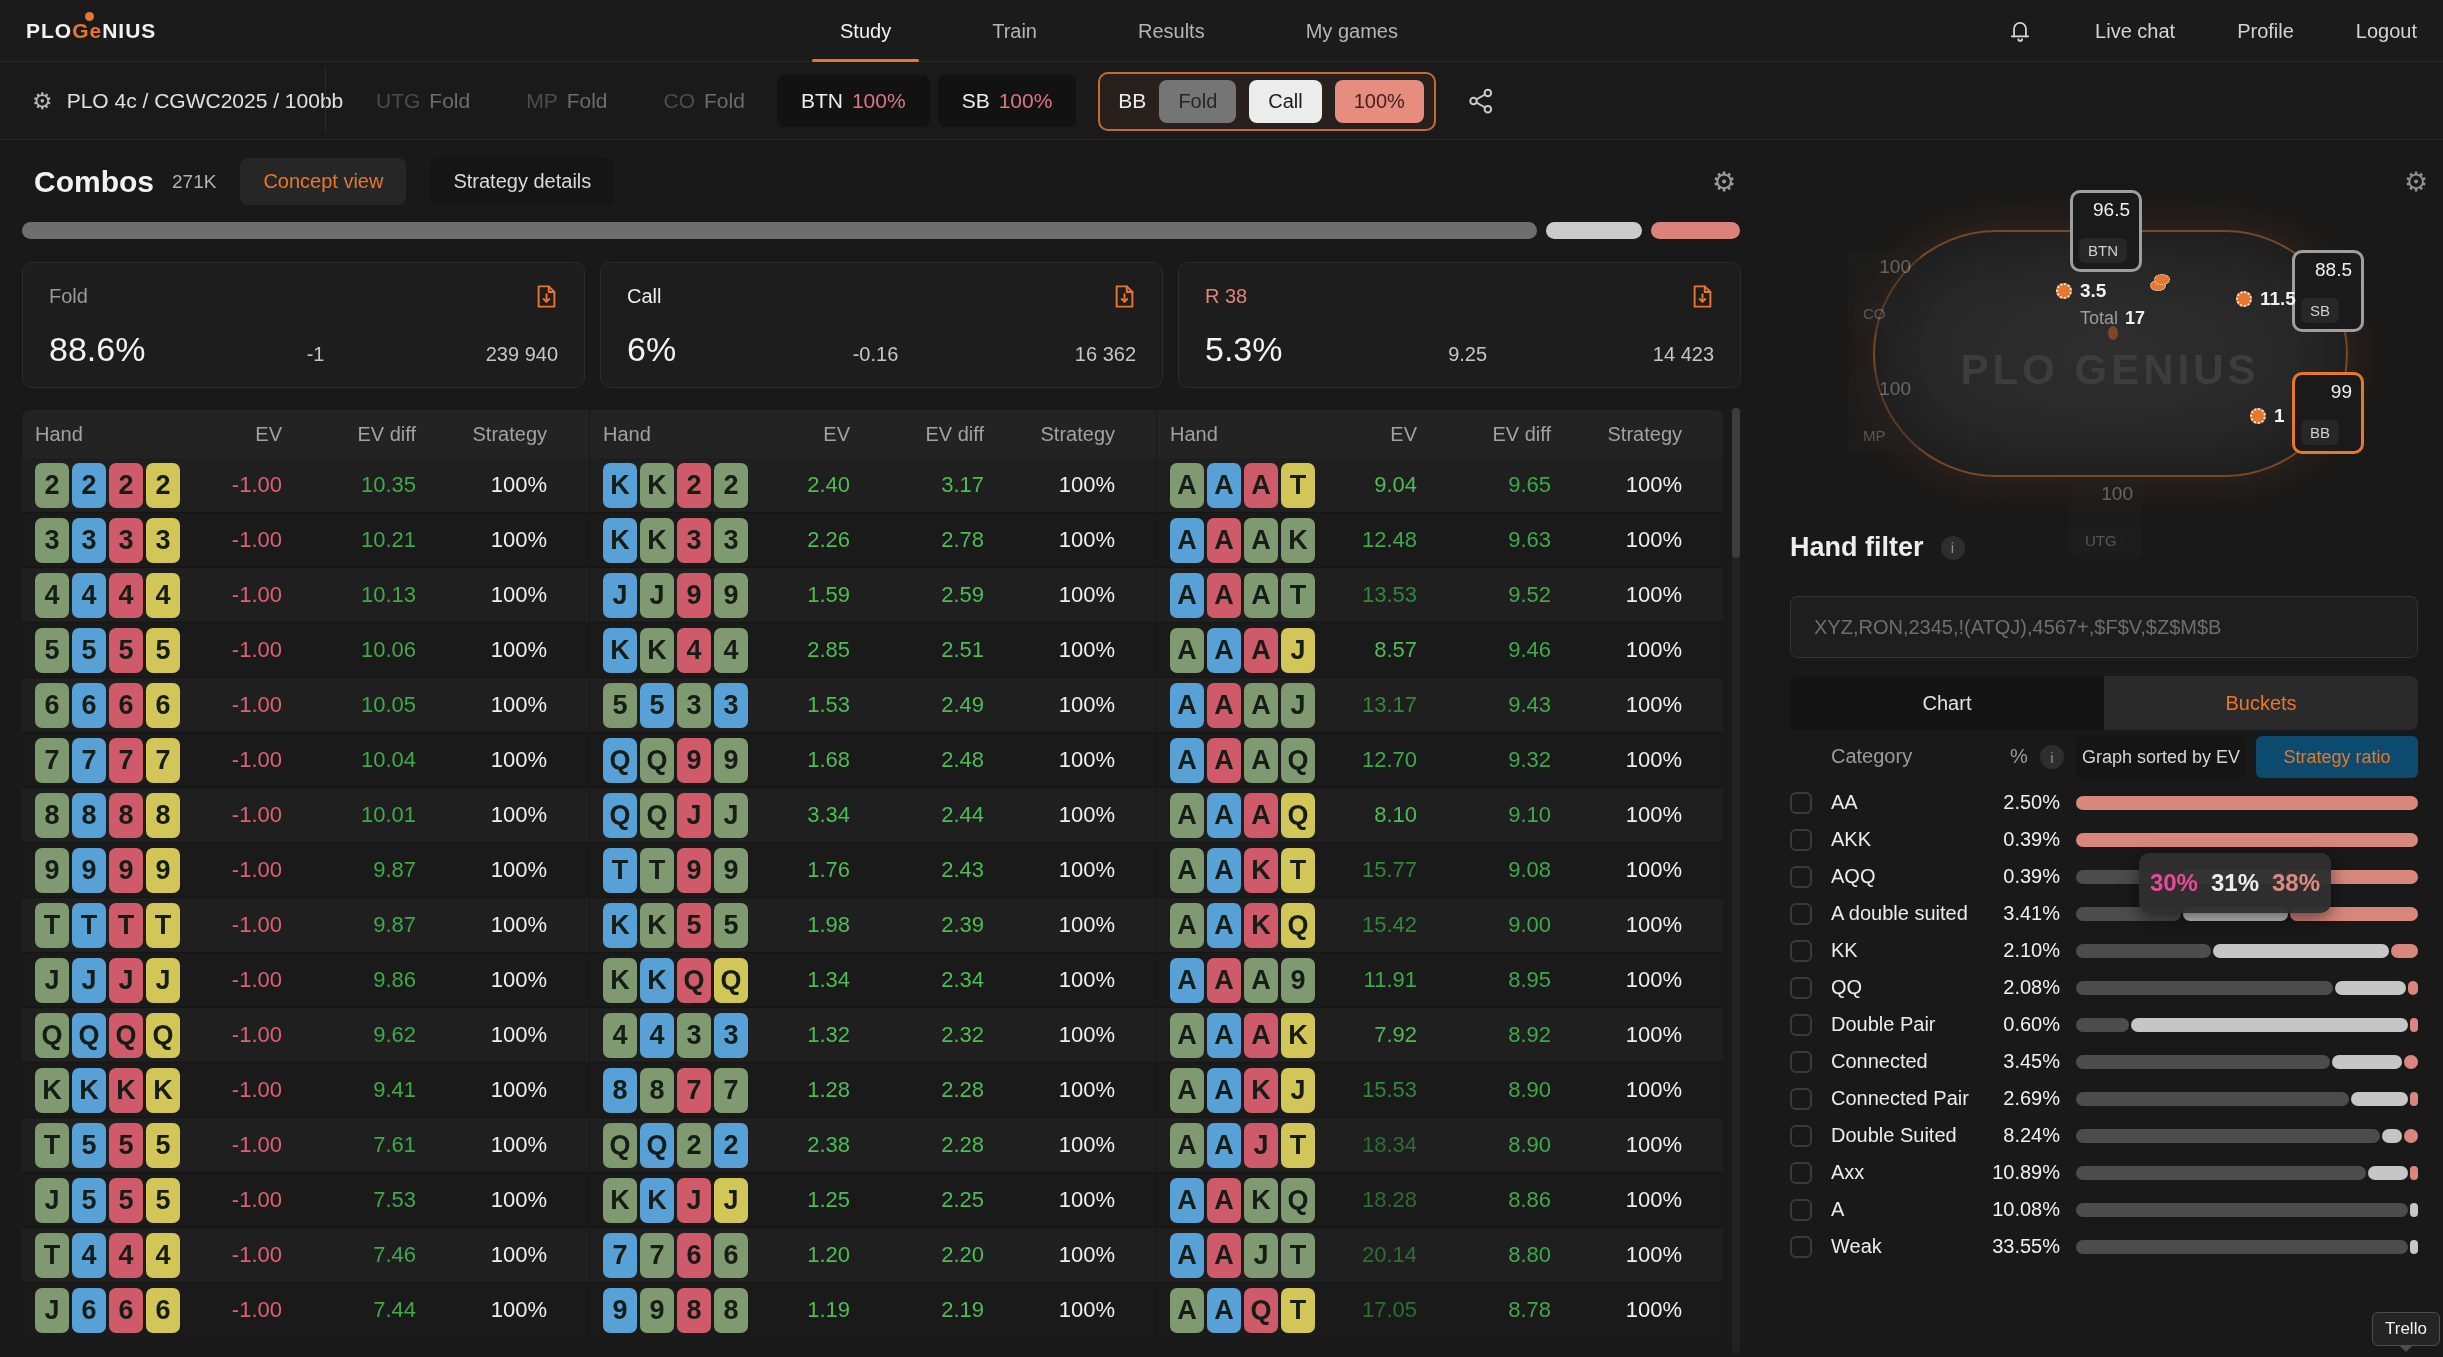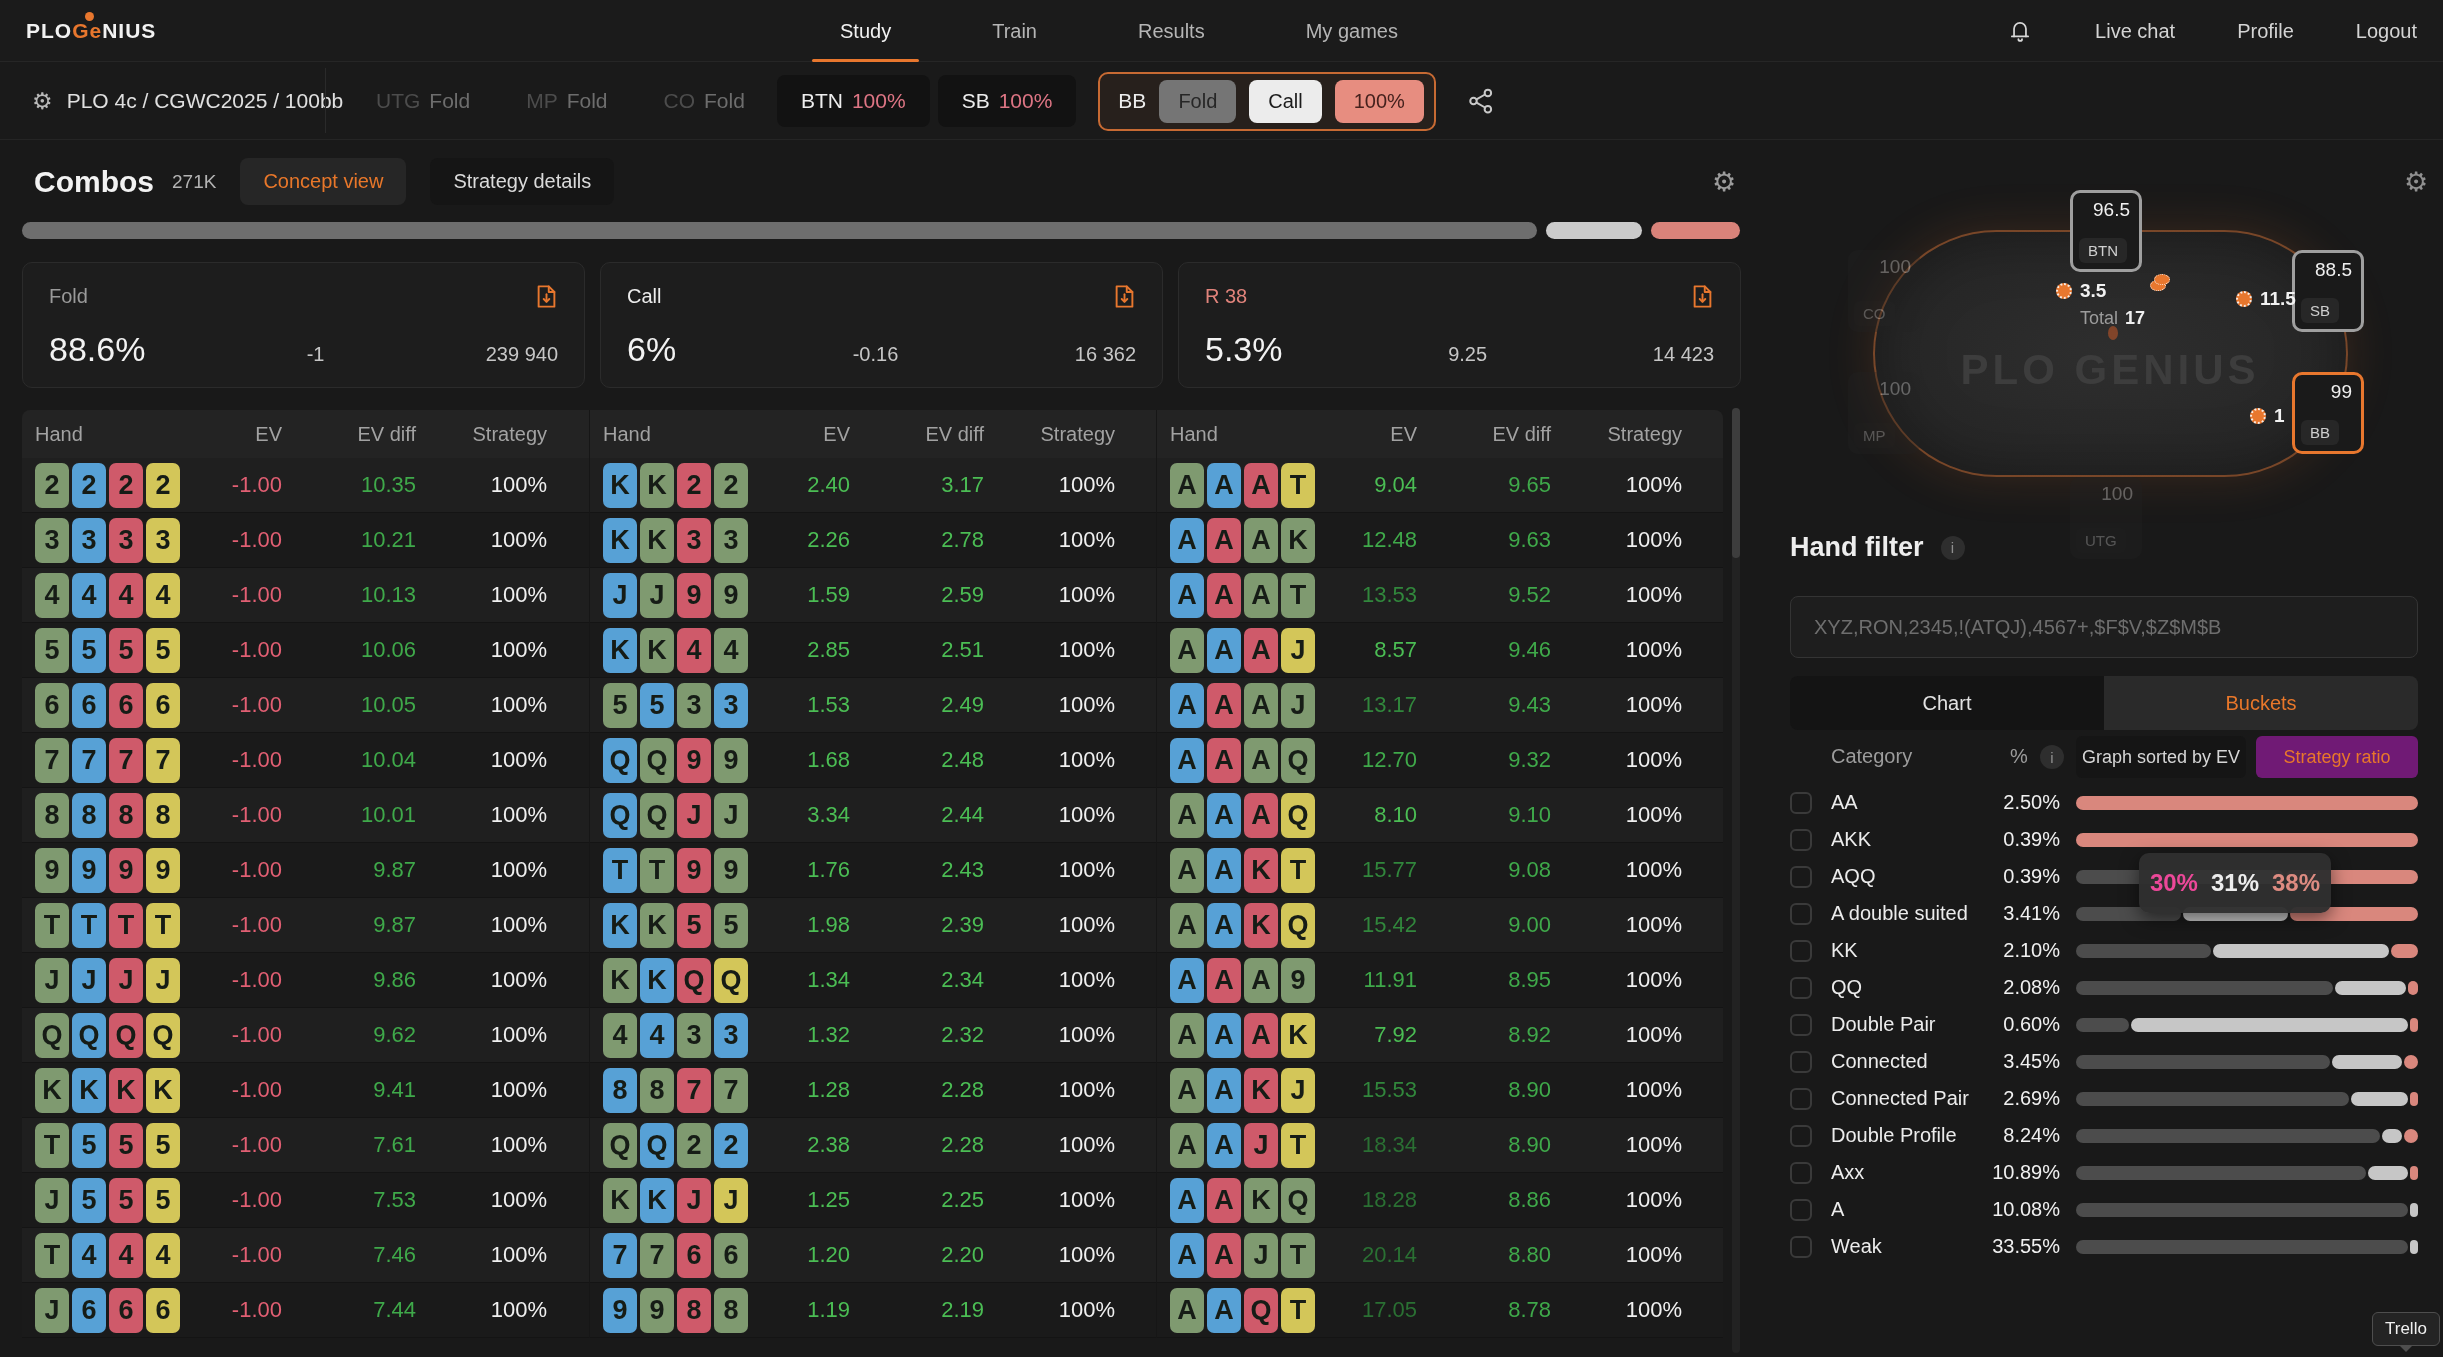--- a/index.html
+++ b/index.html
@@ -114,21 +114,21 @@
 .hf-tab { flex:1; display:flex; align-items:center; justify-content:center; font-size:20px; cursor:pointer; }
 .hf-tab.active { background:#2a2a2a; color:#e8772a; }
 .hf-tab:not(.active) { background:#141414; color:#e2e2e2; }
 
 
 .bk-header { position:absolute; left:1790px; top:736px; width:628px; height:42px; }
 .bk-cat { position:absolute; left:41px; top:9px; font-size:20px; color:#9c9c9c; }
 .bk-pcth { position:absolute; left:220px; top:9px; font-size:20px; color:#9c9c9c; }
 .bk-pct-info { position:absolute; left:250px; top:9px; }
 .bk-graph { position:absolute; left:286px; top:0; width:170px; height:42px; background:#151515; border-radius:6px; color:#d6d6d6; font-size:18px; display:flex; align-items:center; justify-content:center; cursor:pointer; }
-.bk-ratio { position:absolute; left:466px; top:0; width:162px; height:42px; background:#701a75; border-radius:6px; color:#e8772a; font-size:18px; display:flex; align-items:center; justify-content:center; cursor:pointer; }
+.bk-ratio { position:absolute; left:466px; top:0; width:162px; height:42px; background:#0c4a6e; border-radius:6px; color:#e8772a; font-size:18px; display:flex; align-items:center; justify-content:center; cursor:pointer; }
 .bk-rows { position:absolute; left:1790px; top:784px; width:628px; }
 .bk-row { height:37px; display:flex; align-items:center; cursor:pointer; }
 .bk-cb { width:22px; height:22px; border:2px solid #3a3a3a; border-radius:6px; background:transparent; flex:none; cursor:pointer; }
 .bk-name { margin-left:19px; width:152px; font-size:20px; color:#ececec; white-space:nowrap; }
 .bk-val { width:84px; text-align:right; font-size:20px; color:#f0f0f0; flex:none; }
 .bk-bar { margin-left:16px; width:342px; height:14px; display:flex; gap:2px; flex:none; }
 .bseg { height:14px; border-radius:7px; }
 .b-fold { background:#4c4c4c; } .b-call { background:#c6c6c6; } .b-raise { background:#d9877d; }
 
 .bk-tooltip { position:absolute; left:2139px; top:853px; width:192px; height:60px; background:rgba(47,47,47,0.97); border-radius:10px; display:flex; align-items:center; justify-content:center; gap:13px; font-size:24px; font-weight:bold; box-shadow:0 6px 18px rgba(0,0,0,0.5); z-index:5; }
@@ -983,21 +983,21 @@
       <span class="bk-name">Connected Pair</span>
       <span class="bk-val">2.69%</span>
       <div class="bk-bar">
         <span class="bseg b-fold" style="flex-grow: 82; flex-basis: 0px;"></span>
         <span class="bseg b-call" style="flex-grow: 17; flex-basis: 0px;"></span>
         <span class="bseg b-raise" style="flex-grow: 0; flex-basis: 0px; min-width: 8px;"></span>
       </div>
     </div>
     <div class="bk-row">
       <span class="bk-cb"></span>
-      <span class="bk-name">Double Profile</span>
+      <span class="bk-name">Double Suited</span>
       <span class="bk-val">8.24%</span>
       <div class="bk-bar">
         <span class="bseg b-fold" style="flex-grow: 90; flex-basis: 0px;"></span>
         <span class="bseg b-call" style="flex-grow: 6; flex-basis: 0px;"></span>
         <span class="bseg b-raise" style="flex-grow: 4; flex-basis: 0px;"></span>
       </div>
     </div>
     <div class="bk-row">
       <span class="bk-cb"></span>
       <span class="bk-name">Axx</span>

